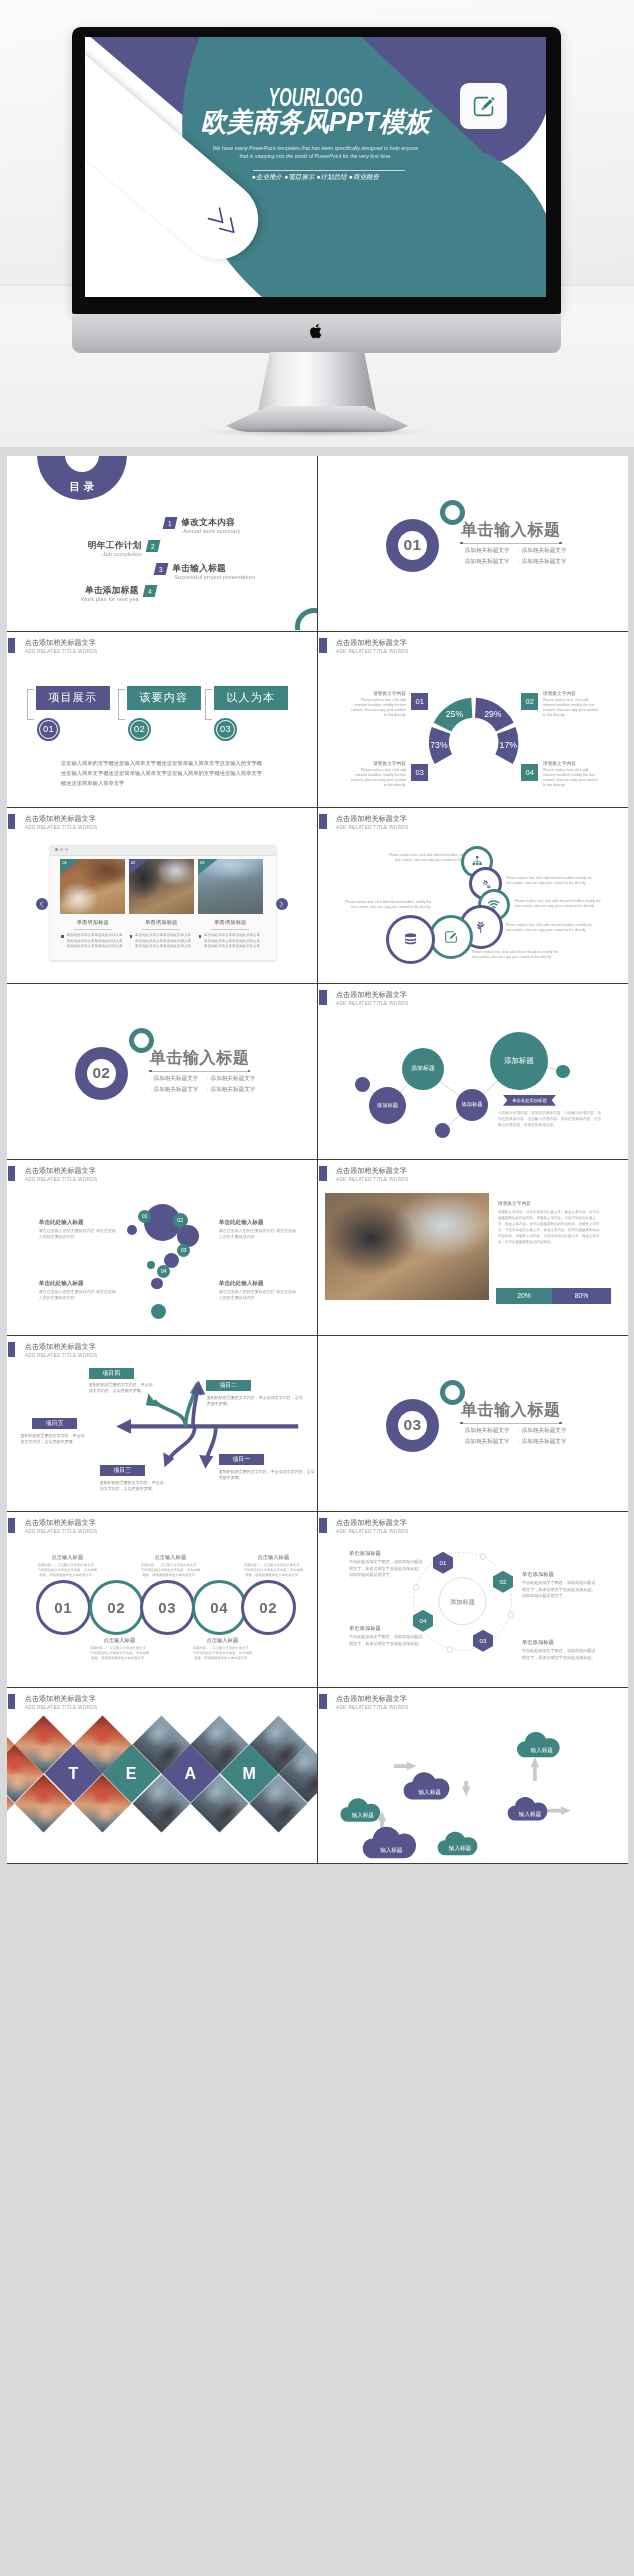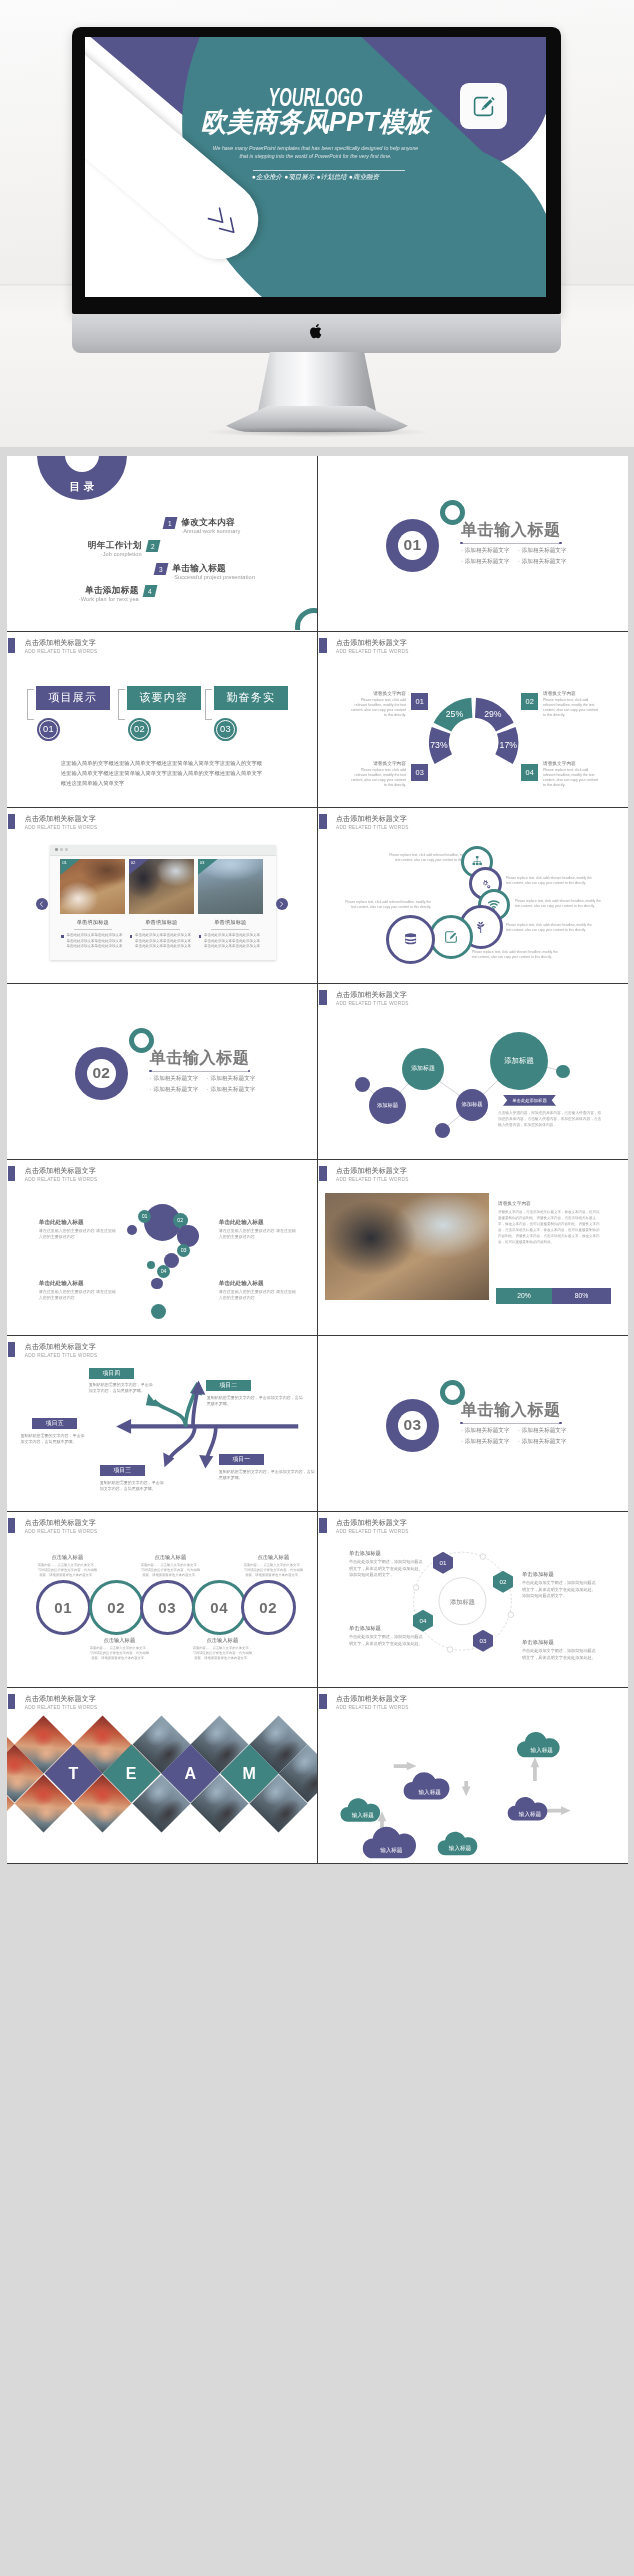--- a/index.html
+++ b/index.html
@@ -332,21 +332,21 @@
       <div class="shdr">
         <div class="bar"></div>
         <div class="t1">点击添加相关标题文字</div>
         <div class="t2">ADD RELATED TITLE WORDS</div>
       </div>
       <div class="s3br s3r1"></div>
       <div class="s3br s3r2"></div>
       <div class="s3br s3r3"></div>
       <div class="s3box s3b1">项目展示</div>
       <div class="s3box s3b2">该要内容</div>
-      <div class="s3box s3b3">勤奋务实</div>
+      <div class="s3box s3b3">以人为本</div>
       <div class="s3num s3n1">01</div>
       <div class="s3num s3n2">02</div>
       <div class="s3num s3n3">03</div>
       <div class="s3p">这里输入简单的文字概述里输入简单文字概述这里简单输入简单文字这里输入的文字概述里输入简单文字概述这里简单输入简单文字这里输入简单的文字概述里输入简单文字概述这里简单输入简单文字</div>
     </div>
     <div class="vsep"></div>
 
     <div class="slide">
       <div class="shdr">
         <div class="bar"></div>

